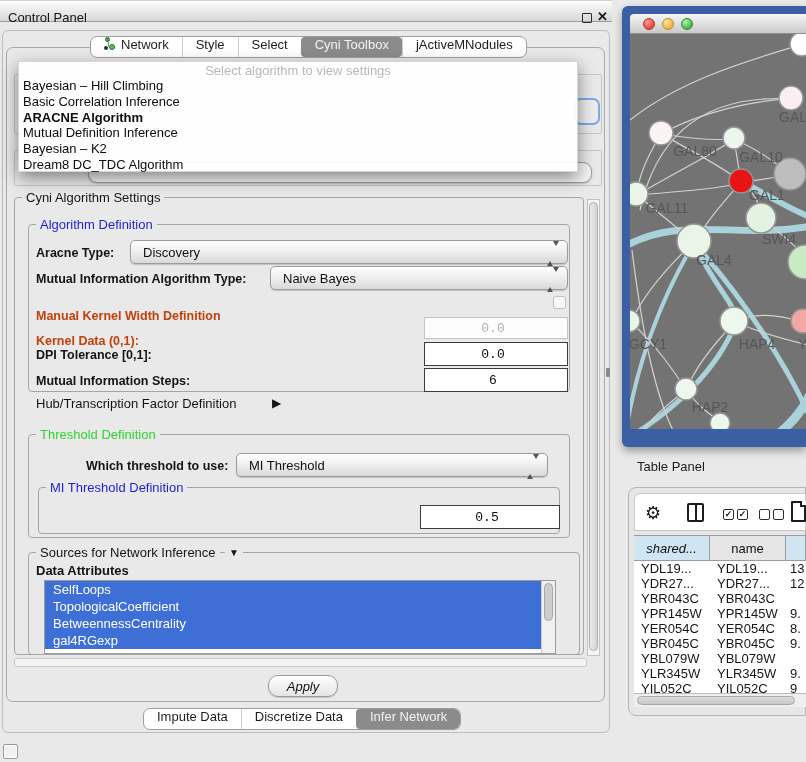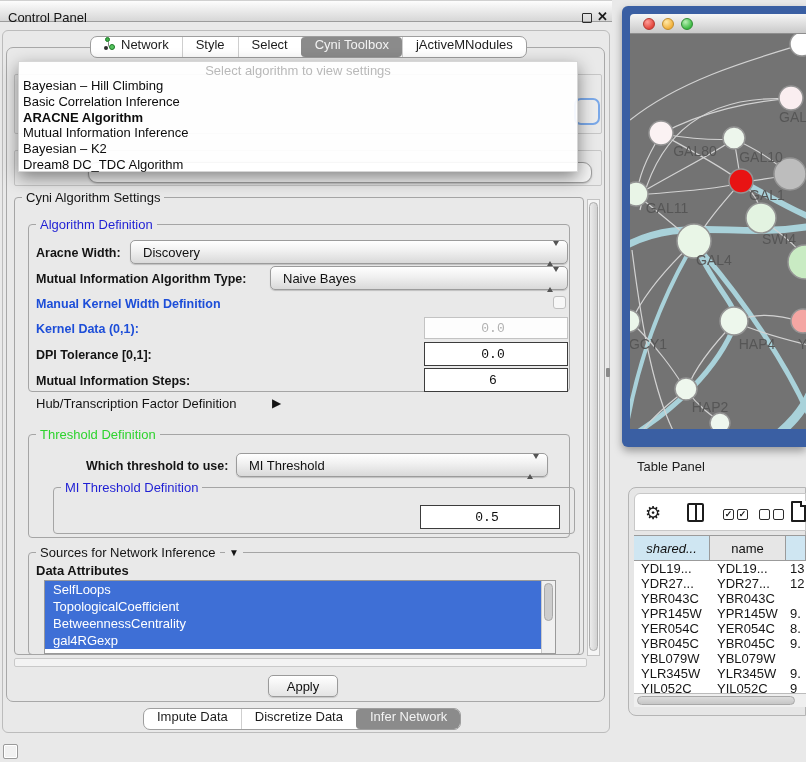--- a/index.html
+++ b/index.html
@@ -53,21 +53,21 @@
   .popup .it { display:block; font-size:13px; color:#0c0c0c; height:15.8px; line-height:15.8px; padding-left:4px; }
   .popup .it.bold { font-weight:bold; }
 
   
   .group { position:absolute; border:1px solid #a5a5a5; border-radius:4px; }
   .gtitle { position:absolute; top:-8px; left:7px; background:#e9e9e9; padding:0 4px;
     font-size:13px; color:#141414; white-space:nowrap; }
   .gtitle.blue { color:#1f1fd4; }
   .gtitle.green { color:#2ed32e; }
   .blabel { position:absolute; font-size:12.5px; font-weight:bold; color:#141414; white-space:nowrap; }
-  .blabel.gray { color:#1d4ed8; }
+  .blabel.gray { color:#c2410c;margin-top:12px; }
   .plain { position:absolute; font-size:13px; color:#141414; white-space:nowrap; }
 
   .combo { position:absolute; height:24px; border:1px solid #9b9b9b; border-radius:5px;
     background:linear-gradient(#ffffff,#f0f0f0 45%,#d9d9d9); box-shadow:0 1px 1px rgba(0,0,0,.18);
     display:flex; align-items:center; font-size:13px; padding-left:12px; color:#101010; }
   .spin { position:absolute; right:8px; top:5px; }
   .spin .up { width:0; height:0; border-left:3.5px solid transparent; border-right:3.5px solid transparent;
     border-bottom:5px solid #555; margin-bottom:2px; }
   .spin .dn { width:0; height:0; border-left:3.5px solid transparent; border-right:3.5px solid transparent;
     border-top:5px solid #555; }
@@ -83,23 +83,23 @@
     background:linear-gradient(90deg,#ececec,#d2d2d2); border:1px solid #ababab; border-radius:5px; }
   .hscroll-band { left:14px; top:658px; width:573px; height:9px; background:#f3f3f3;
     border:1px solid #c9c9c9; border-radius:2px; }
 
   .attr-list { left:44px; top:580px; width:512px; height:74px; border:1px solid #9a9a9a; background:#fff; overflow:hidden; }
   .attr-item { height:17px; line-height:17px; background:#3e6fd6; color:#fff; font-size:13px; padding-left:8px; }
   .list-scroll { position:absolute; right:0; top:0; width:14px; height:100%; background:#f0f0f0; border-left:1px solid #c9c9c9; }
   .list-scroll .thumb { position:absolute; left:1.5px; top:2px; width:9px; height:38px;
     background:#cdcdcd; border:1px solid #a8a8a8; border-radius:5px; }
 
-  .apply-btn { left:268px; top:675px; width:70px; height:22px; border:1px solid #9a9a9a; border-radius:5px;
+  .apply-btn { left:268px; top:675px; width:70px; height:22px; border:1px solid #9a9a9a; border-radius:10px;
     background:linear-gradient(#ffffff,#e4e4e4); font-size:13px; display:flex; align-items:center;
-    justify-content:center; color:#101010; box-shadow:0 1px 1px rgba(0,0,0,.15); }
+    justify-content:center; color:#101010; box-shadow:0 1px 1px rgba(0,0,0,.15);font-style:italic; }
 
   .mini-panel-icon { left:3px; top:744px; width:15px; height:15px; border:1px solid #9a9a9a;
     border-radius:2px; background:#f1f1f1; box-shadow:inset 0 0 0 1px #fff; }
   .top-tick { left:8px; top:0; width:2px; height:5px; background:#9a9a9a; }
   .splitter-dot { left:606px; top:368px; width:4px; height:9px; background:#8a8a8a; border-radius:1px; }
 
   
   .net-frame { left:622px; top:6px; width:184px; height:441px; background:#3a5fa3;
     border-radius:6px 0 0 6px; box-shadow:0 4px 8px rgba(0,0,0,.35); }
   .net-titlebar { left:630px; top:14px; width:176px; height:20px;
@@ -184,36 +184,36 @@
   <div class="abs frag-group1"></div>
   <div class="abs frag-combo-blue"></div>
   <div class="abs frag-group2"></div>
   <div class="abs frag-combo2"></div>
 
   <div class="abs popup">
     <span class="ph">Select algorithm to view settings</span>
     <span class="it">Bayesian – Hill Climbing</span>
     <span class="it">Basic Correlation Inference</span>
     <span class="it bold">ARACNE Algorithm</span>
-    <span class="it">Mutual Information Inference</span>
+    <span class="it">Mutual Definition Inference</span>
     <span class="it">Bayesian – K2</span>
     <span class="it">Dream8 DC_TDC Algorithm</span>
   </div>
 
   <div class="group" style="left:14px; top:197px; width:570px; height:458px;">
     <span class="gtitle">Cyni Algorithm Settings</span>
   </div>
   <div class="abs vscroll">
       <div class="thumb"></div>
     </div>
 
   <div class="group" style="left:28px; top:224px; width:542px; height:168px;">
     <span class="gtitle blue">Algorithm Definition</span>
   </div>
-  <span class="blabel" style="left:36px; top:246px;">Aracne Width:</span>
+  <span class="blabel" style="left:36px; top:246px;">Aracne Type:</span>
   <div class="combo" style="left:130px; top:240px; width:438px;">
     <span>Discovery</span>
     <span class="spin"><span class="up"></span><span class="dn"></span></span>
   </div>
   <span class="blabel" style="left:36px; top:272px;">Mutual Information Algorithm Type:</span>
   <div class="combo" style="left:270px; top:266px; width:298px;">
     <span>Naive Bayes</span>
     <span class="spin"><span class="up"></span><span class="dn"></span></span>
   </div>
   <span class="blabel gray" style="left:36px; top:297px;">Manual Kernel Width Definition</span>
@@ -235,21 +235,21 @@
   <span class="plain" style="left:272px; top:396px; font-size:12px;">▶</span>
 
   <div class="group" style="left:28px; top:434px; width:542px; height:104px;">
     <span class="gtitle green">Threshold Definition</span>
   </div>
   <span class="blabel" style="left:86px; top:459px;">Which threshold to use:</span>
   <div class="combo" style="left:236px; top:453px; width:312px;">
     <span>MI Threshold</span>
     <span class="spin"><span class="up"></span><span class="dn"></span></span>
   </div>
-  <div class="group" style="left:53px; top:487px; width:522px; height:47px;">
+  <div class="group" style="left:38px; top:487px; width:522px; height:47px;">
     <span class="gtitle blue">MI Threshold Definition</span>
   </div>
   <div class="field" style="left:420px; top:505px; width:140px;">
     <span>0.5</span>
   </div>
 
   <div class="group" style="left:28px; top:552px; width:552px; height:103px;">
     <span class="gtitle">Sources for Network Inference</span>
     <span class="gtitle" style="left:196px; font-size:10px; top:-6px;">▼</span>
   </div>

